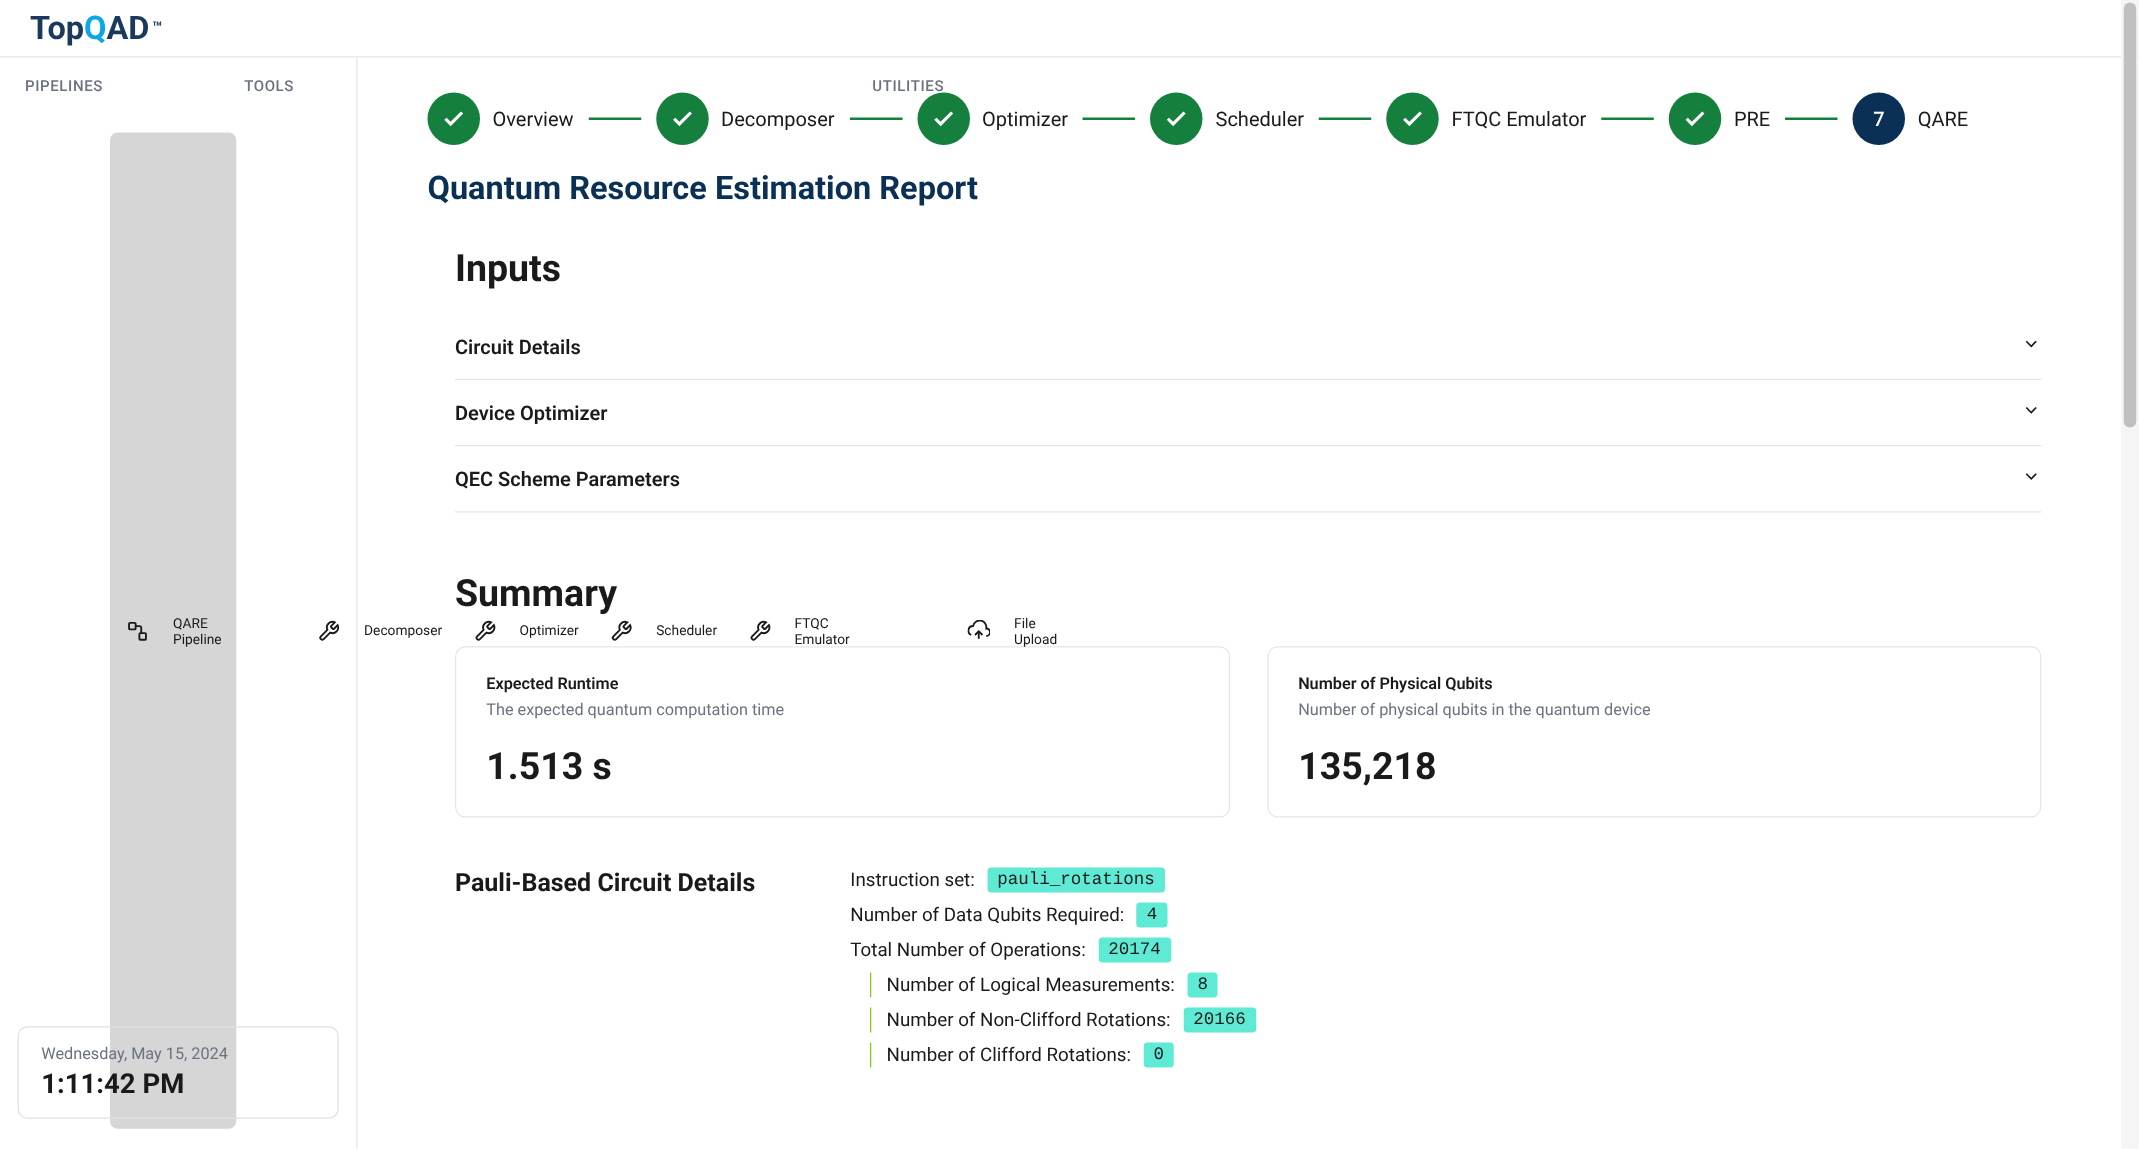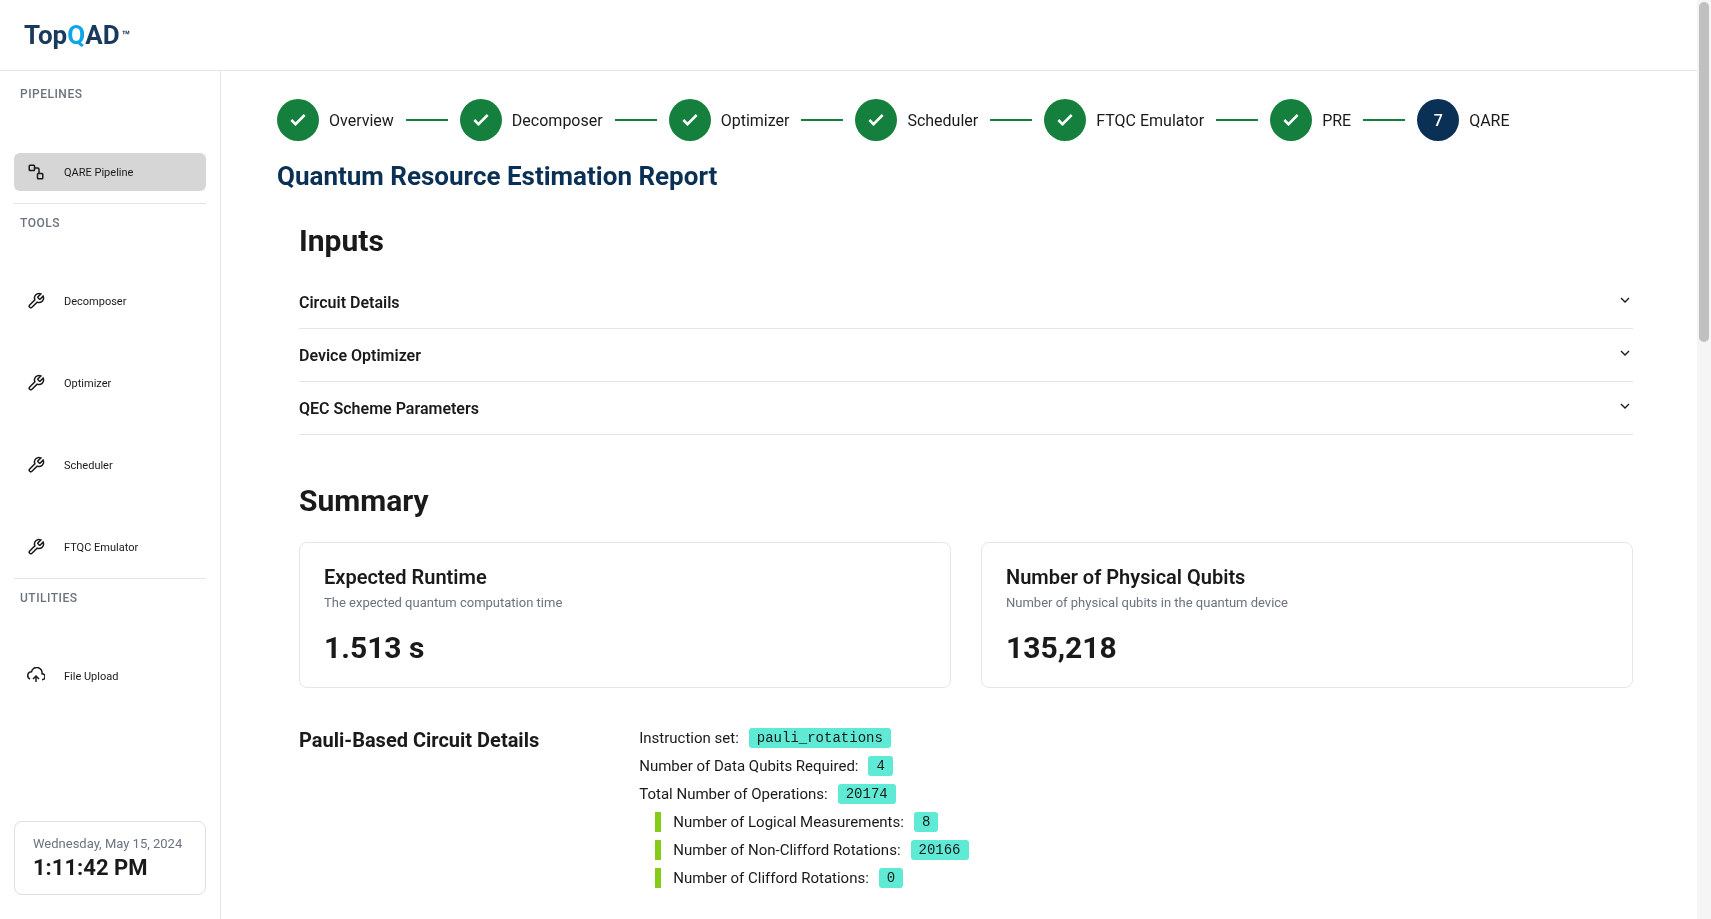--- a/index.html
+++ b/index.html
@@ -14,21 +14,21 @@
       overflow-x: hidden;
     }
     .app-container {
       display: flex;
       flex-direction: column;
       height: 919px;
       width: 1711px;
       position: relative;
     }
     .header {
-      height: 71px;
+      height: 46px;
       display: flex;
       align-items: center;
       padding: 0 24px;
       border-bottom: 1px solid #e5e5e5;
     }
     .logo {
       display: flex;
       align-items: center;
       font-size: 26px;
       font-weight: 700;
@@ -46,25 +46,25 @@
       vertical-align: super;
       color: #1a3a5c;
       margin-left: 2px;
     }
     .main-layout {
       display: flex;
       flex: 1;
       overflow: hidden;
     }
     .sidebar {
-      width: 221px;
+      width: 286px;
       border-right: 1px solid #e5e5e5;
       padding: 16px 14px;
       display: flex;
-      flex-direction: column;
+      flex-direction: row;
       position: relative;
     }
     .sidebar-section-label {
       font-size: 12px;
       font-weight: 500;
       color: #6b7280;
       letter-spacing: 0.5px;
       margin-bottom: 8px;
       padding: 0 6px;
     }
@@ -200,59 +200,59 @@
       gap: 30px;
       margin-bottom: 40px;
     }
     .summary-card {
       flex: 1;
       border: 1px solid #e5e5e5;
       border-radius: 8px;
       padding: 22px 24px;
     }
     .card-title {
-      font-size: 20px;
+      font-size: 13px;
       font-weight: 600;
       color: #1a1a1a;
       margin-bottom: 6px;
     }
     .card-subtitle {
       font-size: 13px;
       color: #6b7280;
       margin-bottom: 20px;
     }
     .card-value {
       font-size: 30px;
       font-weight: 700;
       color: #1a1a1a;
     }
     .circuit-section {
       display: flex;
-      gap: 100px;
+      gap: 76px;
     }
     .circuit-title {
       font-size: 20px;
       font-weight: 700;
       color: #1a1a1a;
       white-space: nowrap;
     }
     .circuit-details {
       flex: 1;
     }
     .detail-row {
       display: flex;
       align-items: center;
       gap: 10px;
       margin-bottom: 8px;
       font-size: 15px;
       color: #1a1a1a;
     }
     .detail-row.indented {
       margin-left: 16px;
-      border-left: 6px solid #84cc16;
+      border-left: 1px solid #84cc16;
       padding-left: 0;
     }
     .detail-row.indented .detail-label {
       padding-left: 12px;
     }
     .detail-value {
       background: #5eead4;
       padding: 2px 8px;
       border-radius: 3px;
       font-family: 'Courier New', monospace;

